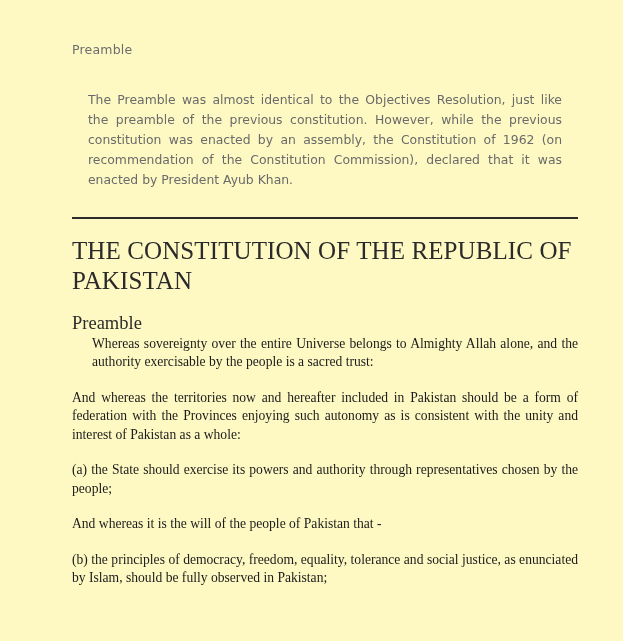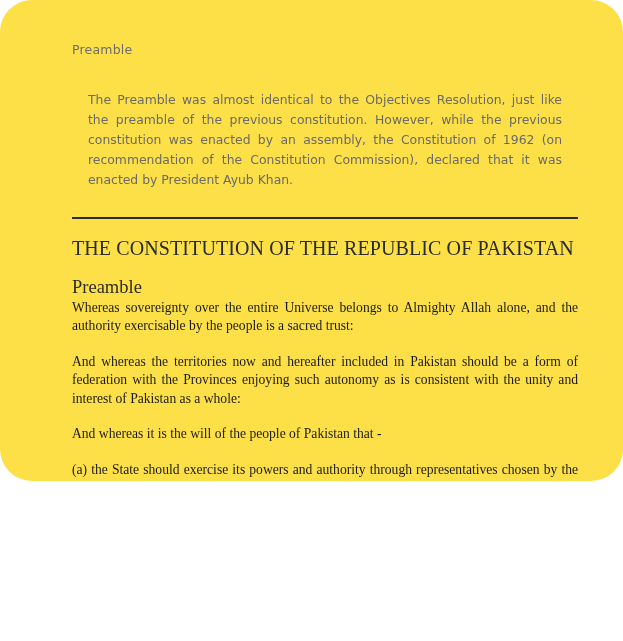--- a/index.html
+++ b/index.html
@@ -10,25 +10,24 @@
   body {
     width: 623px;
     height: 641px;
     overflow: hidden;
     font-family: "Liberation Serif", serif;
     -webkit-font-smoothing: antialiased;
   }
   .page {
     position: relative;
     width: 623px;
-    height: 481px;
-    background: #fde047;
+    height: 641px;
+    background: #fef9c3;
     box-sizing: border-box;
     overflow: hidden;
-    border-radius: 32px;
   }
   .content {
     position: absolute;
     left: 72px;
     top: 0;
     width: 506px;
   }
 
   
   .intro-heading {
@@ -66,21 +65,21 @@
     font-style: italic;
     font-weight: bold;
     font-size: 13.5px;
     color: #1c1c1c;
     margin: 0;
     padding-top: 20px;
     line-height: 1.25;
   }
   .doc-title {
     font-family: "Liberation Serif", serif;
-    font-size: 20px;
+    font-size: 25px;
     font-weight: 400;
     color: #2a2a2a;
     margin: 0;
     padding-top: 17px;
     line-height: 1.2;
     letter-spacing: 0.1px;
   }
   .doc-subheading {
     font-family: "Liberation Serif", serif;
     font-size: 18.5px;
@@ -100,20 +99,21 @@
     text-align: justify;
     text-justify: inter-word;
     margin: 0;
     padding-top: 17px;
   }
   .para.tight {
     text-align: left;
   }
   .para:first-of-type {
     padding-top: 0;
+    margin-left: 20px;
   }
   .para-first {
     padding-top: 22px;
   }
 </style>
 </head>
 <body>
 
 <div class="page">
   <div class="content">
@@ -127,20 +127,20 @@
 
     <h1 class="doc-title">THE CONSTITUTION OF THE REPUBLIC OF PAKISTAN</h1>
 
     <h2 class="doc-subheading">Preamble</h2>
 
     <p class="para para-first">Whereas sovereignty over the entire Universe belongs to Almighty Allah alone, and the authority exercisable by the people is a sacred trust:</p>
 
 
     <p class="para">And whereas the territories now and hereafter included in Pakistan should be a form of federation with the Provinces enjoying such autonomy as is consistent with the unity and interest of Pakistan as a whole:</p>
 
+    <p class="para">(a)    the State should exercise its powers and authority through representatives chosen by the people;</p>
+
     <p class="para tight">And whereas it is the will of the people of Pakistan that -</p>
-
-    <p class="para">(a)    the State should exercise its powers and authority through representatives chosen by the people;</p>
 
     <p class="para">(b)   the principles of democracy, freedom, equality, tolerance and social justice, as enunciated by Islam, should be fully observed in Pakistan;</p>
 
   </div>
 </div>
 
 </body></html>

